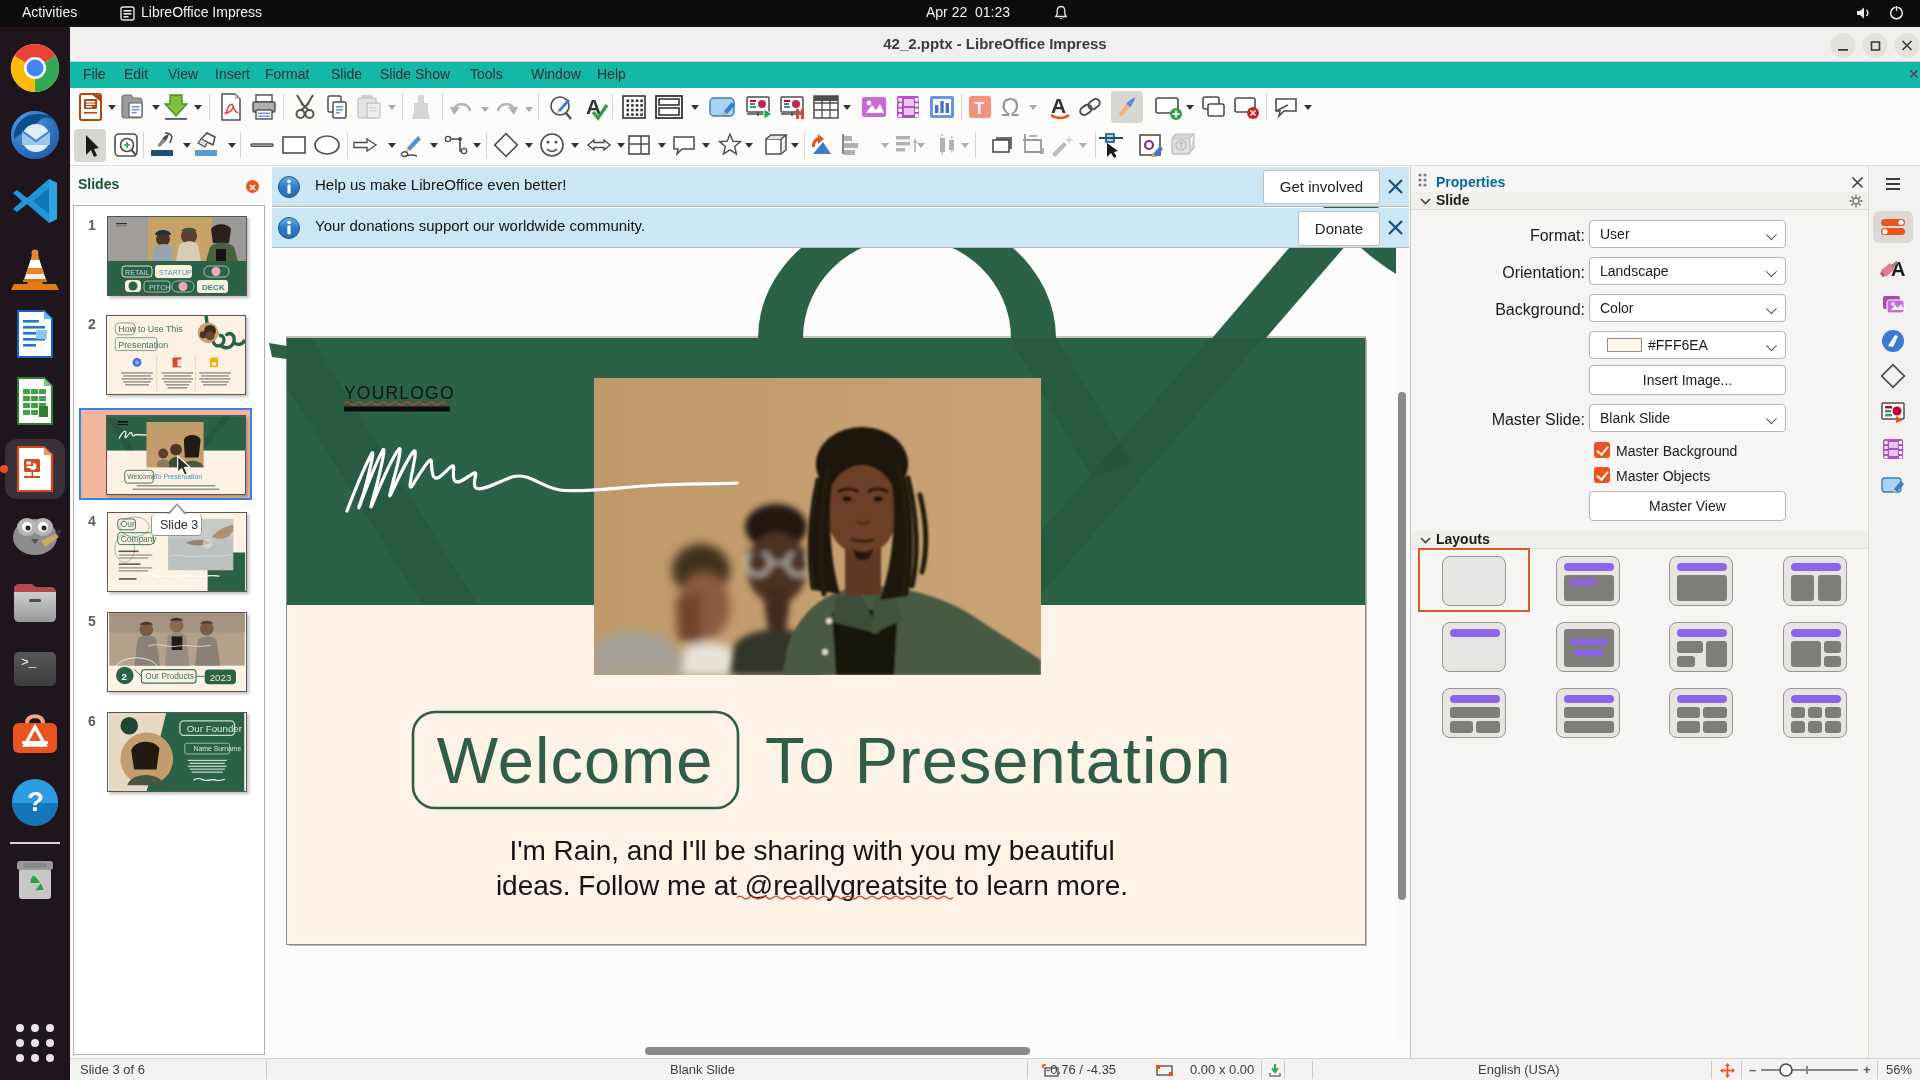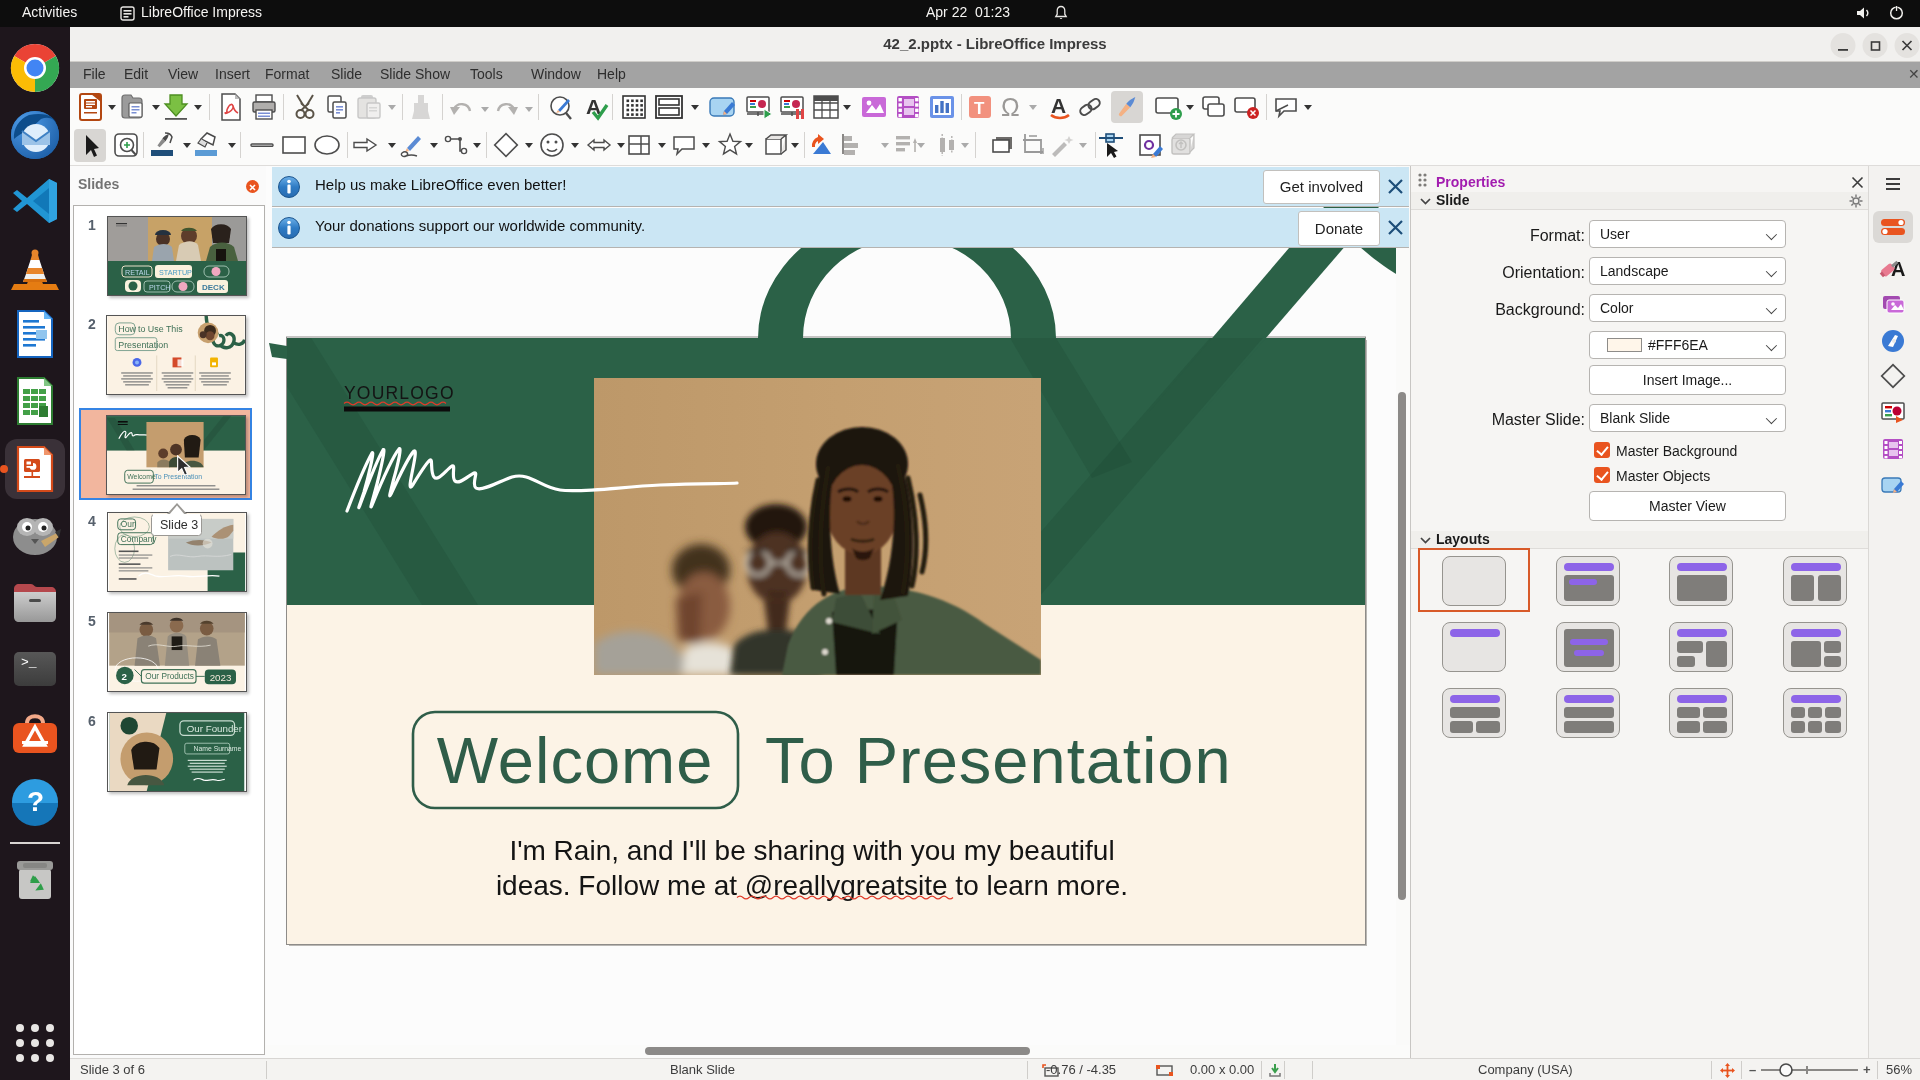--- a/index.html
+++ b/index.html
@@ -7,26 +7,26 @@
 .abs{position:absolute;}
 #root{position:relative;width:1920px;height:1080px;}
 
 #topbar{left:0;top:0;width:1920px;height:27px;background:#0d0d0d;color:#f5f4f2;font-size:14px;}
 #topbar .itm{position:absolute;top:4px;}
 
 #dock{left:0;top:27px;width:70px;height:1053px;background:#1e161c;}
 
 #titlebar{left:70px;top:27px;width:1850px;height:35px;background:#f1f0ee;border-bottom:1px solid #cfcdc9;}
 #titlebar .title{position:absolute;left:0;right:0;top:8px;text-align:center;font-weight:bold;font-size:15px;color:#3b3b3b;}
-#menubar{left:70px;top:62px;width:1850px;height:26px;background:#a3a3a3;color:#2e2e2e;font-size:14px;}
+#menubar{left:70px;top:62px;width:1850px;height:26px;background:#14b8a6;color:#2e2e2e;font-size:14px;}
 #menubar span{position:absolute;top:4px;}
 #toolbars{left:70px;top:88px;width:1850px;height:78px;background:#fbfbfa;border-bottom:1px solid #dedcda;}
 
 #spanel{left:70px;top:166px;width:196px;height:892px;background:#fafafa;}
-#spanel .hdr{position:absolute;left:8px;top:10px;font-weight:bold;font-size:14px;color:#737373;}
+#spanel .hdr{position:absolute;left:8px;top:10px;font-weight:bold;font-size:14px;color:#14532d;}
 #sclose{position:absolute;left:246px;top:180px;width:13px;height:13px;border-radius:50%;background:#e9541f;}
 #thumbbox{position:absolute;left:73px;top:205px;width:192px;height:850px;background:#fff;border:1px solid #b3b1ae;}
 .snum{position:absolute;font-weight:bold;font-size:14px;color:#56606c;}
 .thumb{position:absolute;width:140px;height:80px;border:1px solid #555;background:#fff;box-shadow:2px 2px 3px rgba(0,0,0,.25);}
 
 #canvas{left:266px;top:166px;width:1144px;height:879px;background:#fcfcfc;}
 
 .notif{position:absolute;left:272px;width:1137px;background:#cbe6f4;}
 .notif .txt{position:absolute;left:43px;top:9px;font-size:15px;color:#111;}
 .nbtn{position:absolute;background:#fff;border:1px solid #c2c0bd;border-radius:3px;font-size:15px;color:#222;text-align:center;}
@@ -988,21 +988,21 @@
   <svg class="abs" style="left:1416px;top:172px;" width="20" height="18" viewBox="0 0 20 18">
       <g fill="#7e7c79">
         <circle cx="4" cy="3" r="1.6"></circle>
         <circle cx="9" cy="3" r="1.6"></circle>
         <circle cx="4" cy="8" r="1.6"></circle>
         <circle cx="9" cy="8" r="1.6"></circle>
         <circle cx="4" cy="13" r="1.6"></circle>
         <circle cx="9" cy="13" r="1.6"></circle>
       </g>
     </svg>
-  <div class="abs" style="left:1436px;top:174px;font-weight:bold;font-size:14px;color:#a21caf;">Properties</div>
+  <div class="abs" style="left:1436px;top:174px;font-weight:bold;font-size:14px;color:#0369a1;">Properties</div>
   <svg class="abs" style="left:1851px;top:176px;" width="13" height="13" viewBox="0 0 13 13">
       <path d="M1.5 1.5 L11.5 11.5 M11.5 1.5 L1.5 11.5" stroke="#3c3c3c" stroke-width="1.6"></path>
     </svg>
   <div class="shdr" style="top:192px;">
       <svg style="position:absolute;left:9px;top:5px;" width="11" height="8" viewBox="0 0 11 8">
         <path d="M1 2 L5.5 6.5 L10 2" stroke="#444" stroke-width="1.7" fill="none"></path>
       </svg>
       <span style="position:absolute;left:25px;top:0px;">Slide</span>
     <svg style="position:absolute;left:438px;top:2px;" width="14" height="14" viewBox="0 0 14 14">
         <circle cx="7" cy="7" r="3" fill="none" stroke="#777" stroke-width="1.4"></circle>
@@ -1173,21 +1173,21 @@
         <rect x="13" y="8" width="4" height="4" fill="#e9541f"></rect>
       </svg>
     <span style="left:1120px;">0.00 x 0.00</span>
     <div class="vsep" style="left:1191px;top:2px;height:18px;"></div>
     <svg style="position:absolute;left:1198px;top:4px;" width="14" height="15" viewBox="0 0 14 15">
         <path d="M7 1 L7 8 M4 5 L7 9 L10 5" stroke="#3a9e4c" stroke-width="2" fill="none"></path>
         <path d="M2 10 L2 13 L12 13 L12 10" stroke="#777" stroke-width="1.5" fill="none"></path>
       </svg>
     <div class="vsep" style="left:1214px;top:2px;height:18px;"></div>
     <div class="vsep" style="left:1242px;top:2px;height:18px;"></div>
-    <span style="left:1408px;">Company (USA)</span>
+    <span style="left:1408px;">English (USA)</span>
     <div class="vsep" style="left:1641px;top:2px;height:18px;"></div>
     <svg style="position:absolute;left:1650px;top:4px;" width="15" height="15" viewBox="0 0 15 15">
         <path d="M7.5 0 L10 3 L5 3 Z M7.5 15 L10 12 L5 12 Z M0 7.5 L3 5 L3 10 Z M15 7.5 L12 5 L12 10 Z" fill="#e9541f"></path>
         <rect x="6.6" y="3" width="1.8" height="9" fill="#e9541f"></rect>
         <rect x="3" y="6.6" width="9" height="1.8" fill="#e9541f"></rect>
       </svg>
     <div class="vsep" style="left:1671px;top:2px;height:18px;"></div>
     <span style="left:1679px;font-weight:bold;color:#555;">–</span>
     <svg style="position:absolute;left:1691px;top:3px;" width="97" height="16" viewBox="0 0 97 16">
         <rect x="0" y="7" width="97" height="2" fill="#8a8886"></rect>

